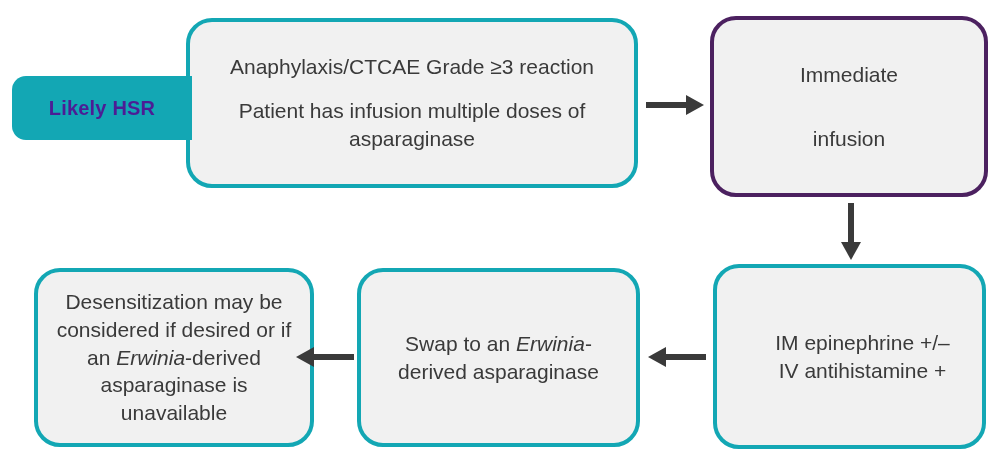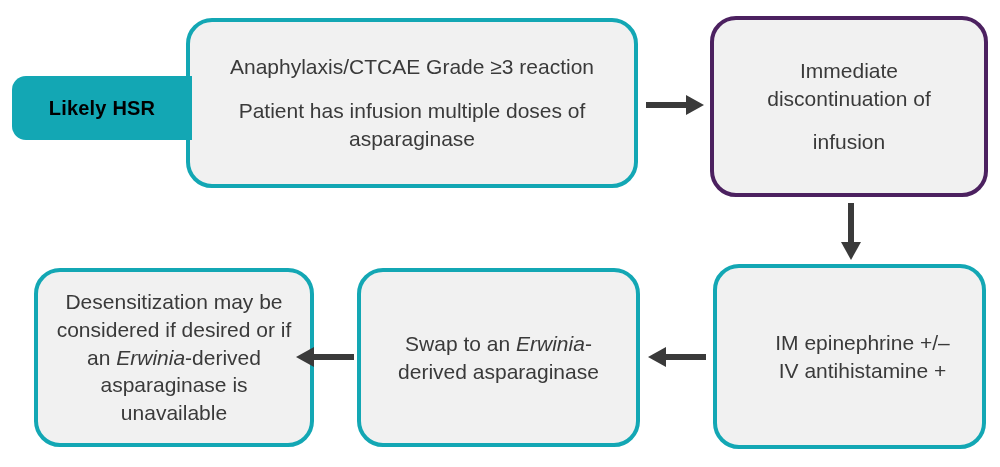--- a/index.html
+++ b/index.html
@@ -33,37 +33,38 @@
     line-height: 1.32;
     padding: 8px 14px;
   }
   .node.teal {
     border: 4px solid #13A7B4;
     border-radius: 26px;
   }
   .node.purple {
     border: 4px solid #4C2160;
     border-radius: 26px;
+    gap: 20px;
   }
   .node p {
     margin: 0;
   }
   .node p + p {
     margin-top: 16px;
   }
   .node i {
     font-style: italic;
   }
 
   
   .tag {
     position: absolute;
     box-sizing: border-box;
     background: #13A7B4;
-    color: #000000;
+    color: #4c1d95;
     font-weight: bold;
     font-size: 20px;
     display: flex;
     align-items: center;
     justify-content: center;
     border-radius: 14px 0 0 14px;
     letter-spacing: .2px;
     z-index: 3;
   }
 
@@ -107,21 +108,20 @@
 
   <div id="arrow-criteria-to-discontinue" class="arrow">
     <svg width="58" height="26" viewBox="0 0 58 26">
       <line x1="0" y1="13" x2="42" y2="13" stroke="#3A3A3A" stroke-width="6"></line>
       <polygon points="40,3 58,13 40,23" fill="#3A3A3A"></polygon>
     </svg>
   </div>
 
   <div id="node-discontinue" class="node purple">
     <p>Immediate</p>
-    <p style="margin-top:0">discontinuation of</p>
     <p style="margin-top:16px">infusion</p>
   </div>
 
   <div id="arrow-discontinue-to-epi" class="arrow">
     <svg width="26" height="57" viewBox="0 0 26 57">
       <line x1="13" y1="0" x2="13" y2="41" stroke="#3A3A3A" stroke-width="6"></line>
       <polygon points="3,39 23,39 13,57" fill="#3A3A3A"></polygon>
     </svg>
   </div>
 

